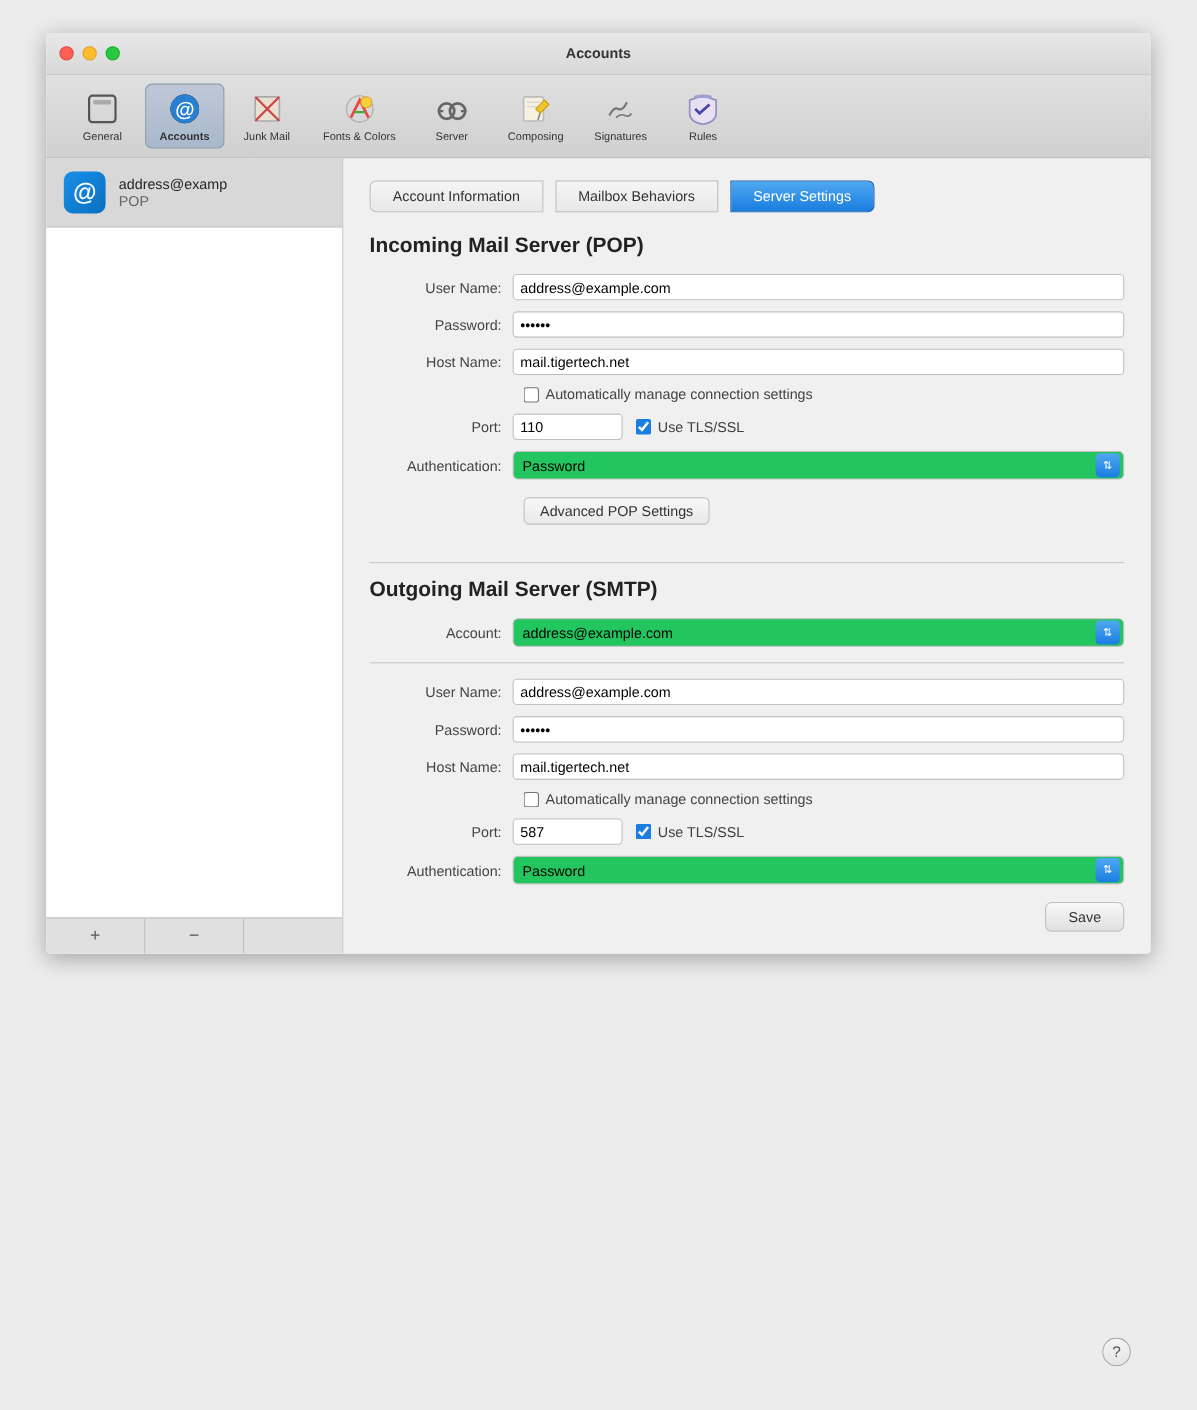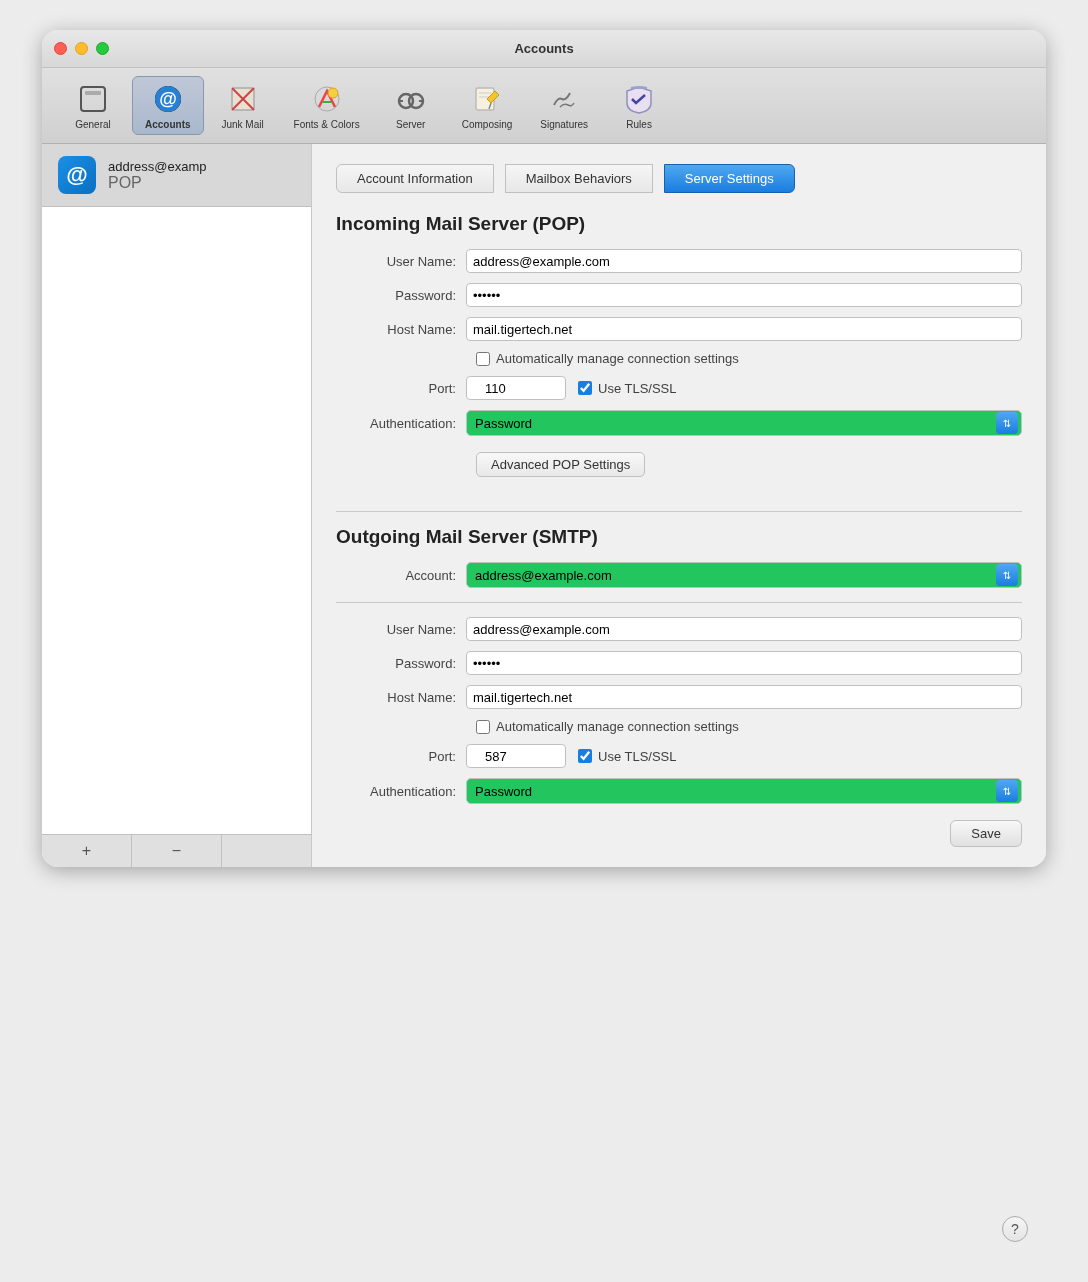--- a/index.html
+++ b/index.html
@@ -10,21 +10,21 @@
       width: 1088px;
       height: 1282px;
       overflow: hidden;
       display: flex;
       flex-direction: column;
     }
     .window {
       width: 1004px;
       margin: 30px auto;
       background: #f5f5f5;
-      border-radius: 16px;
+      border-radius: 4px;
       box-shadow: 0 4px 20px rgba(0,0,0,0.3);
       overflow: hidden;
       display: flex;
       flex-direction: column;
     }
     .title-bar {
       background: linear-gradient(to bottom, #e8e8e8, #d8d8d8);
       height: 38px;
       display: flex;
       align-items: center;
@@ -123,21 +123,21 @@
       font-size: 22px;
       font-weight: bold;
       flex-shrink: 0;
     }
     .account-info .email {
       font-size: 13px;
       color: #222;
       font-weight: 500;
     }
     .account-info .type {
-      font-size: 16px;
+      font-size: 13px;
       color: #666;
     }
     .sidebar-empty {
       flex: 1;
       background: white;
     }
     .sidebar-footer {
       display: flex;
       border-top: 1px solid #c0c0c0;
       background: #e0e0e0;
@@ -236,21 +236,21 @@
       padding-right: 10px;
       font-size: 13px;
       color: #444;
       flex-shrink: 0;
     }
     .port-input {
       width: 100px;
       height: 24px;
       border: 1px solid #c0c0c0;
       border-radius: 4px;
-      padding: 0 18px;
+      padding: 0 6px;
       font-size: 13px;
       background: white;
     }
     .tls-checkbox {
       display: flex;
       align-items: center;
       gap: 6px;
       margin-left: 12px;
     }
     .tls-checkbox input[type=checkbox] {

